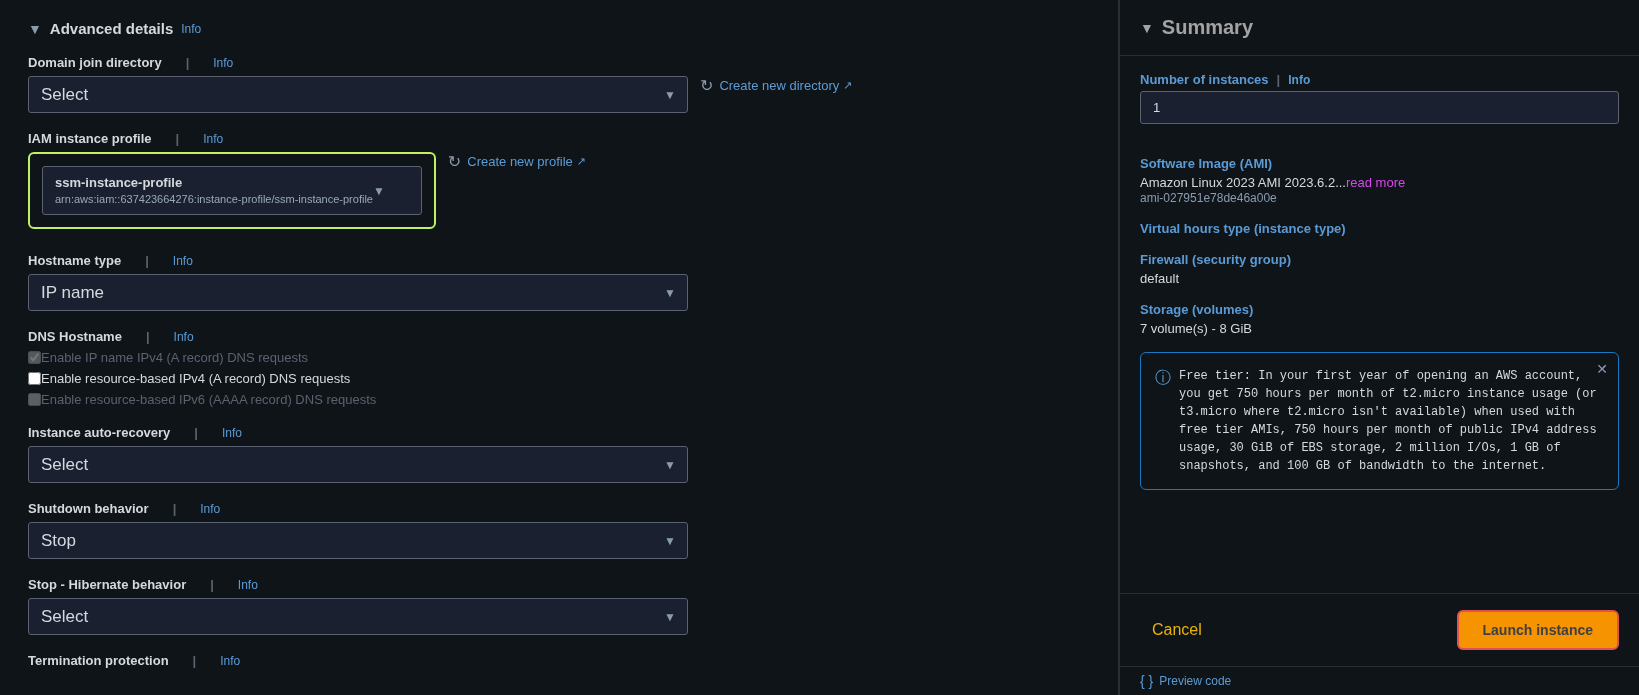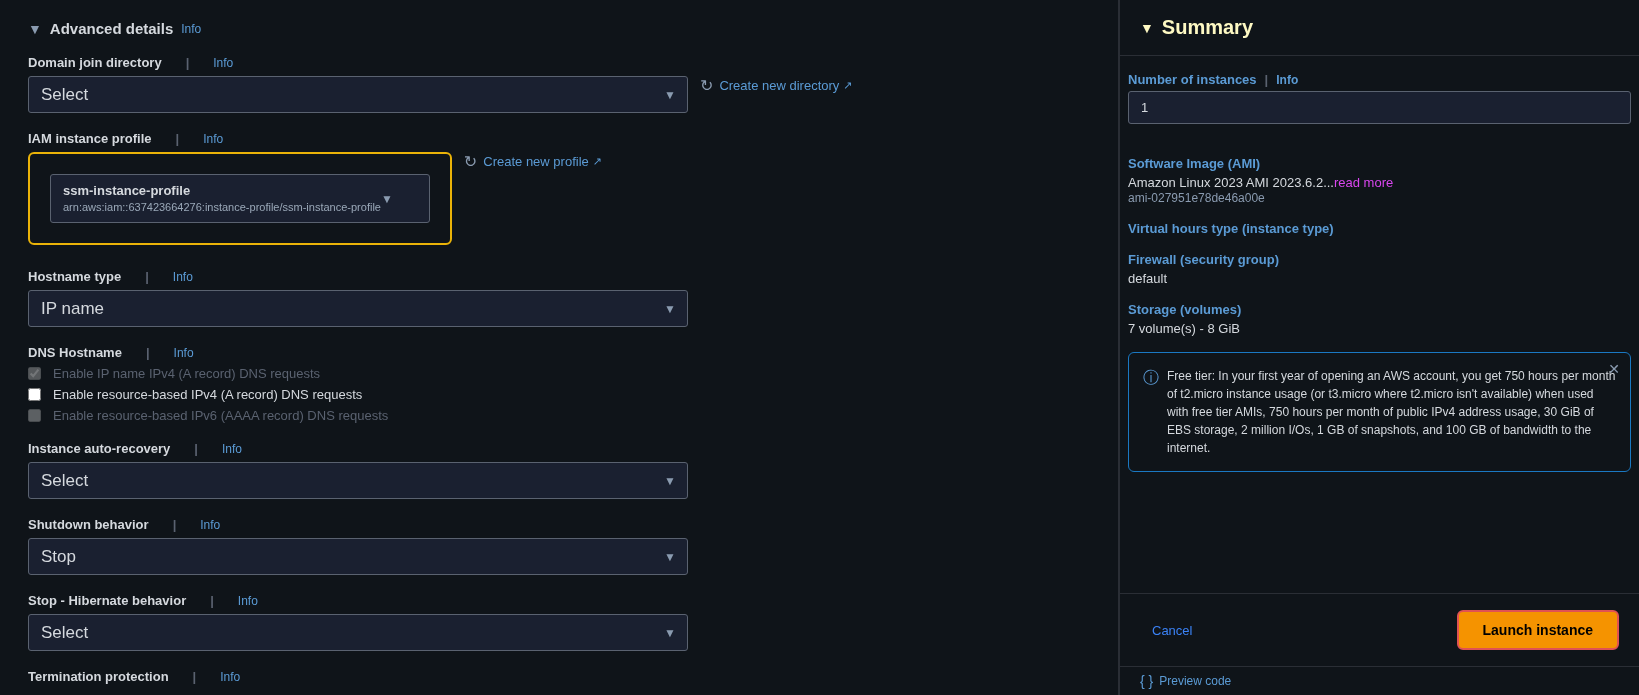--- a/index.html
+++ b/index.html
@@ -88,23 +88,23 @@
       right: 12px;
       top: 50%;
       transform: translateY(-50%);
       color: #8a9bb0;
       pointer-events: none;
       font-size: 12px;
     }
 
     
     .iam-profile-container {
-      border: 2px solid #eab308;
+      border: 2px solid #bef264;
       border-radius: 6px;
-      padding: 20px;
+      padding: 12px;
       margin-bottom: 6px;
       max-width: 680px;
       background: transparent;
     }
 
     .iam-select-box {
       width: 100%;
       background: #1a2030;
       border: 1px solid #5a6270;
       border-radius: 3px;
@@ -159,21 +159,21 @@
       gap: 12px;
     }
 
     .checkbox-group {
       margin-bottom: 8px;
     }
 
     .checkbox-item {
       display: flex;
       align-items: center;
-      gap: 12px;
+      gap: 0;
       margin-bottom: 6px;
       font-size: 13px;
       color: #d5d9de;
     }
 
     .checkbox-item.disabled {
       color: #5a6270;
     }
 
     .checkbox-item input[type="checkbox"] {
@@ -196,33 +196,33 @@
     }
 
     .summary-header {
       padding: 16px 20px;
       border-bottom: 1px solid #2a2e35;
     }
 
     .summary-title {
       font-size: 20px;
       font-weight: 700;
-      color: #fef9c3;
+      color: #a3a3a3;
       display: flex;
       align-items: center;
       gap: 8px;
     }
 
     .summary-title::before {
       content: '▼';
       font-size: 14px;
     }
 
     .summary-content {
-      padding: 16px 8px;
+      padding: 16px 20px;
       flex: 1;
       overflow-y: auto;
     }
 
     .summary-field {
       margin-bottom: 16px;
     }
 
     .summary-field-label {
       font-size: 13px;
@@ -281,20 +281,21 @@
       color: #5b9bd5;
       font-size: 16px;
       flex-shrink: 0;
       margin-top: 1px;
     }
 
     .free-tier-text {
       font-size: 12px;
       color: #d5d9de;
       line-height: 1.5;
+      font-family: Liberation Mono, monospace;
     }
 
     .free-tier-close {
       position: absolute;
       top: 8px;
       right: 10px;
       color: #8a9bb0;
       cursor: pointer;
       font-size: 14px;
     }
@@ -303,31 +304,31 @@
       padding: 16px 20px;
       border-top: 1px solid #2a2e35;
       display: flex;
       align-items: center;
       justify-content: space-between;
     }
 
     .cancel-btn {
       background: transparent;
       border: none;
-      color: #3b82f6;
-      font-size: 13px;
+      color: #eab308;
+      font-size: 16px;
       cursor: pointer;
       padding: 8px 12px;
     }
 
     .launch-btn {
       background: #f59300;
       border: 2px solid #e05252;
       border-radius: 6px;
-      color: #000000;
+      color: #404040;
       font-size: 14px;
       font-weight: 700;
       padding: 10px 24px;
       cursor: pointer;
       white-space: nowrap;
     }
 
     .preview-code-bar {
       border-top: 1px solid #2a2e35;
       padding: 6px 20px;

